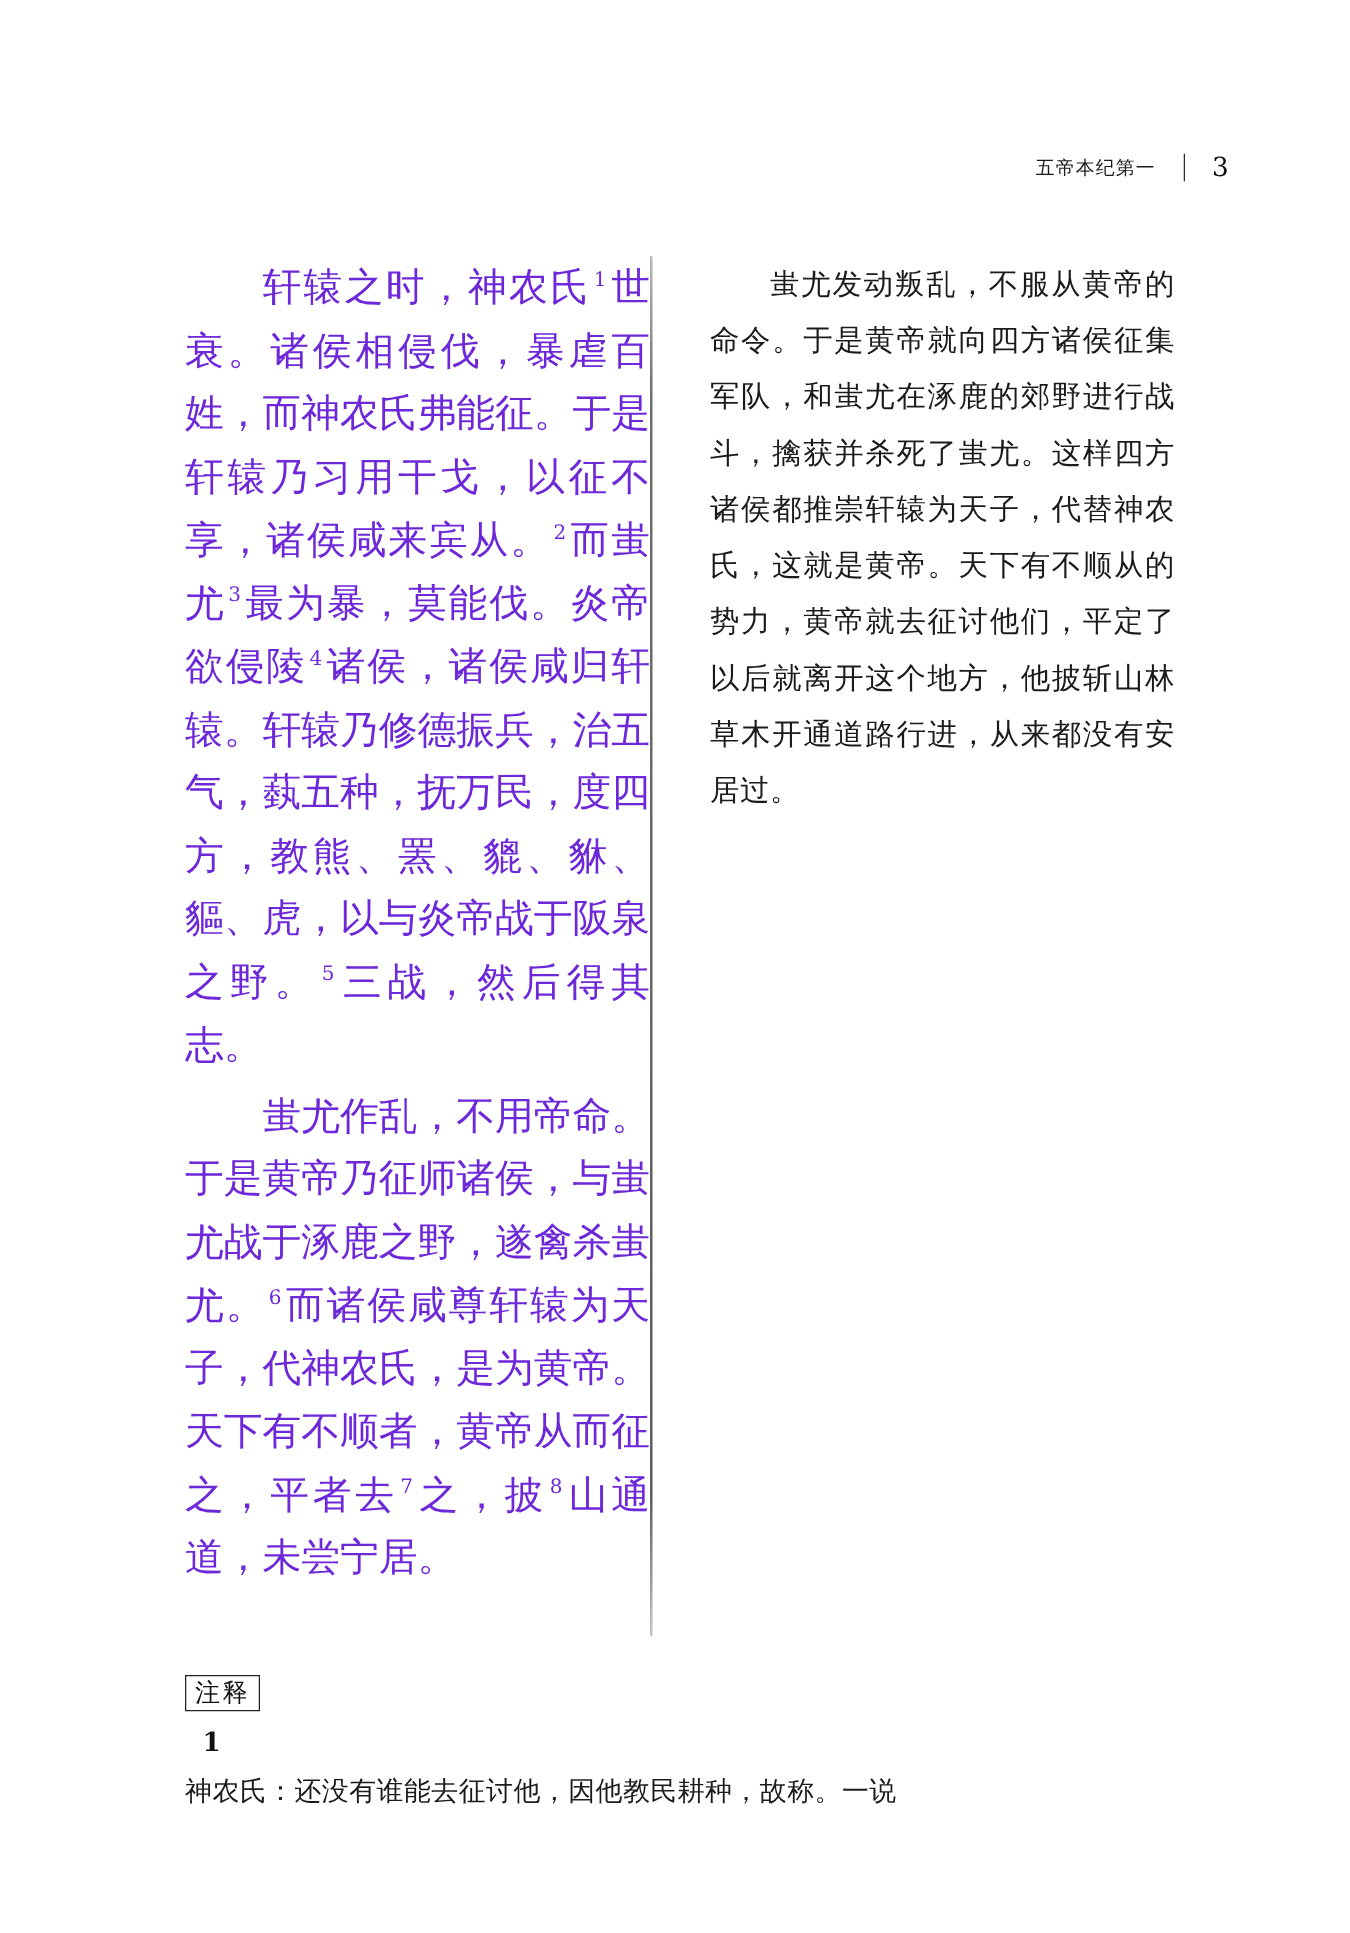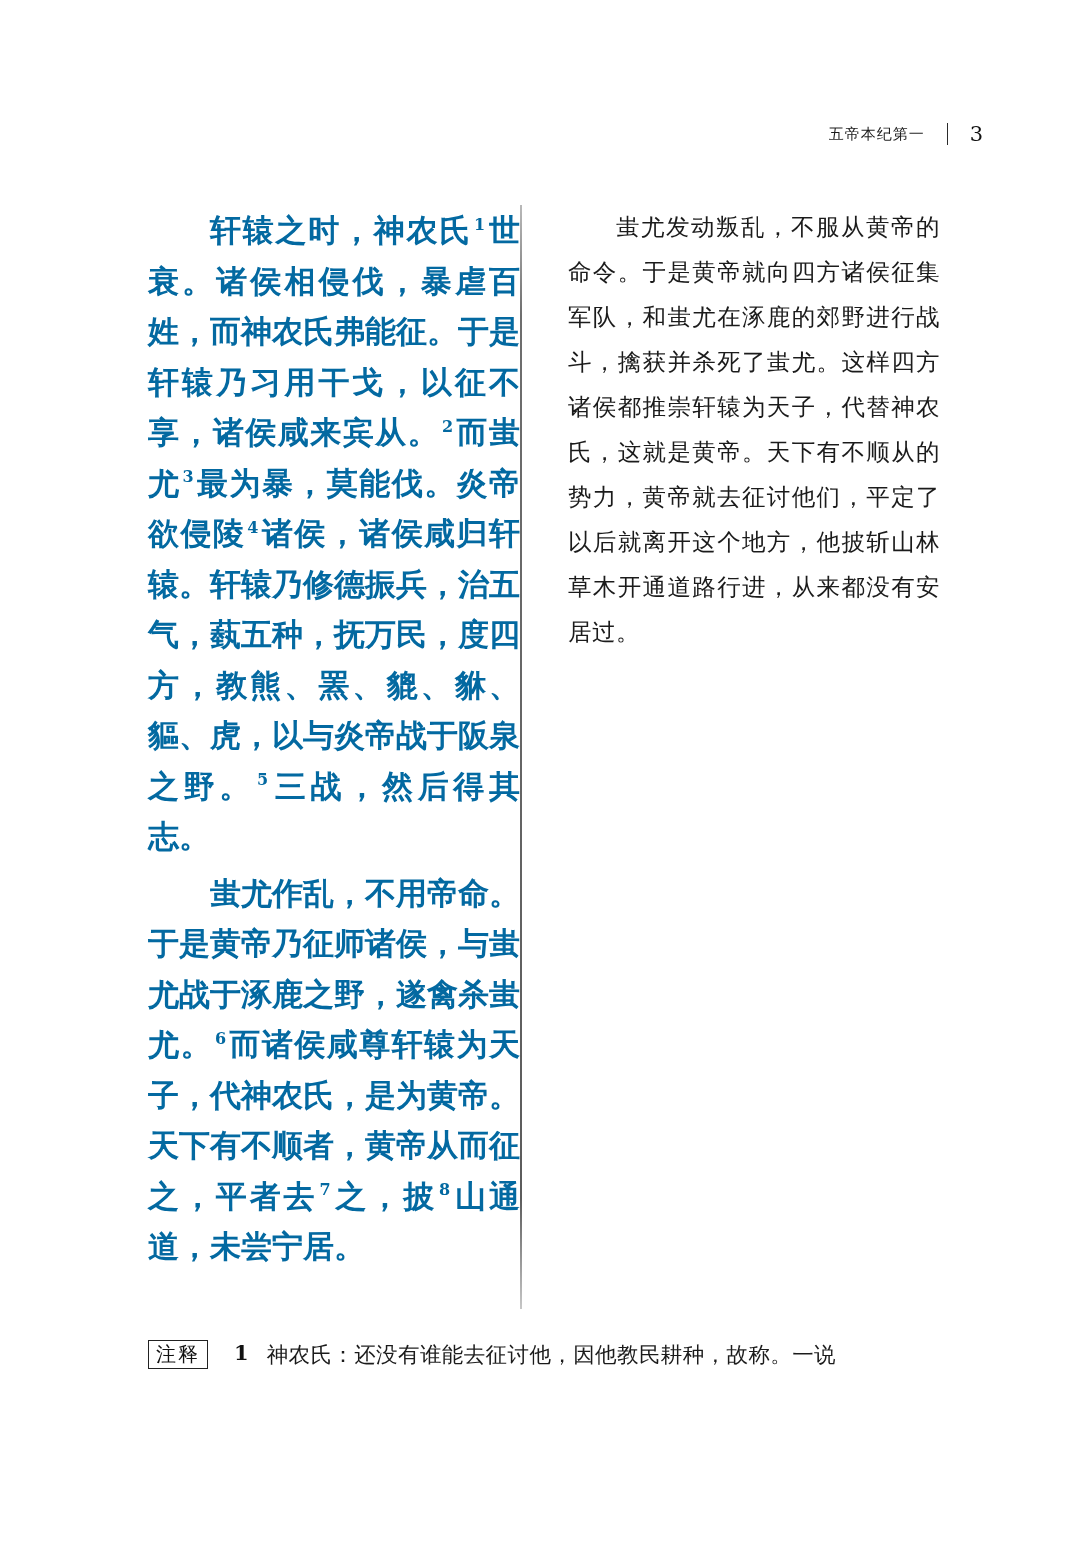--- a/index.html
+++ b/index.html
@@ -72,22 +72,21 @@
 
   
   .src p {
     margin: 0 0 6px 0;
     font-size: 31px;
     line-height: 50.5px;
     text-indent: 62px;
     letter-spacing: 0px;
     text-align: justify;
     font-family: "DejaVu Serif", "Liberation Serif", serif;
-    color: #0369a1;
-    font-weight: bold;
+    color: #6d28d9;
   }
   .src sup {
     font-size: 16px;
     vertical-align: super;
     line-height: 0;
     padding: 0 2px;
   }
 
   
   .trans p {
@@ -101,20 +100,21 @@
     color: #1b1b1b;
   }
   .footnotes {
     position: absolute;
     left: 148px;
     top: 1340px;
     width: 800px;
     display: flex;
     align-items: flex-start;
     gap: 12px;
+    flex-direction: column;
   }
   .note-tag {
     border: 1.5px solid #222;
     padding: 3px 7px 4px 7px;
     font-size: 20px;
     line-height: 1;
     letter-spacing: 2px;
     font-family: "DejaVu Serif", "Liberation Serif", serif;
     white-space: nowrap;
     color: #111;

